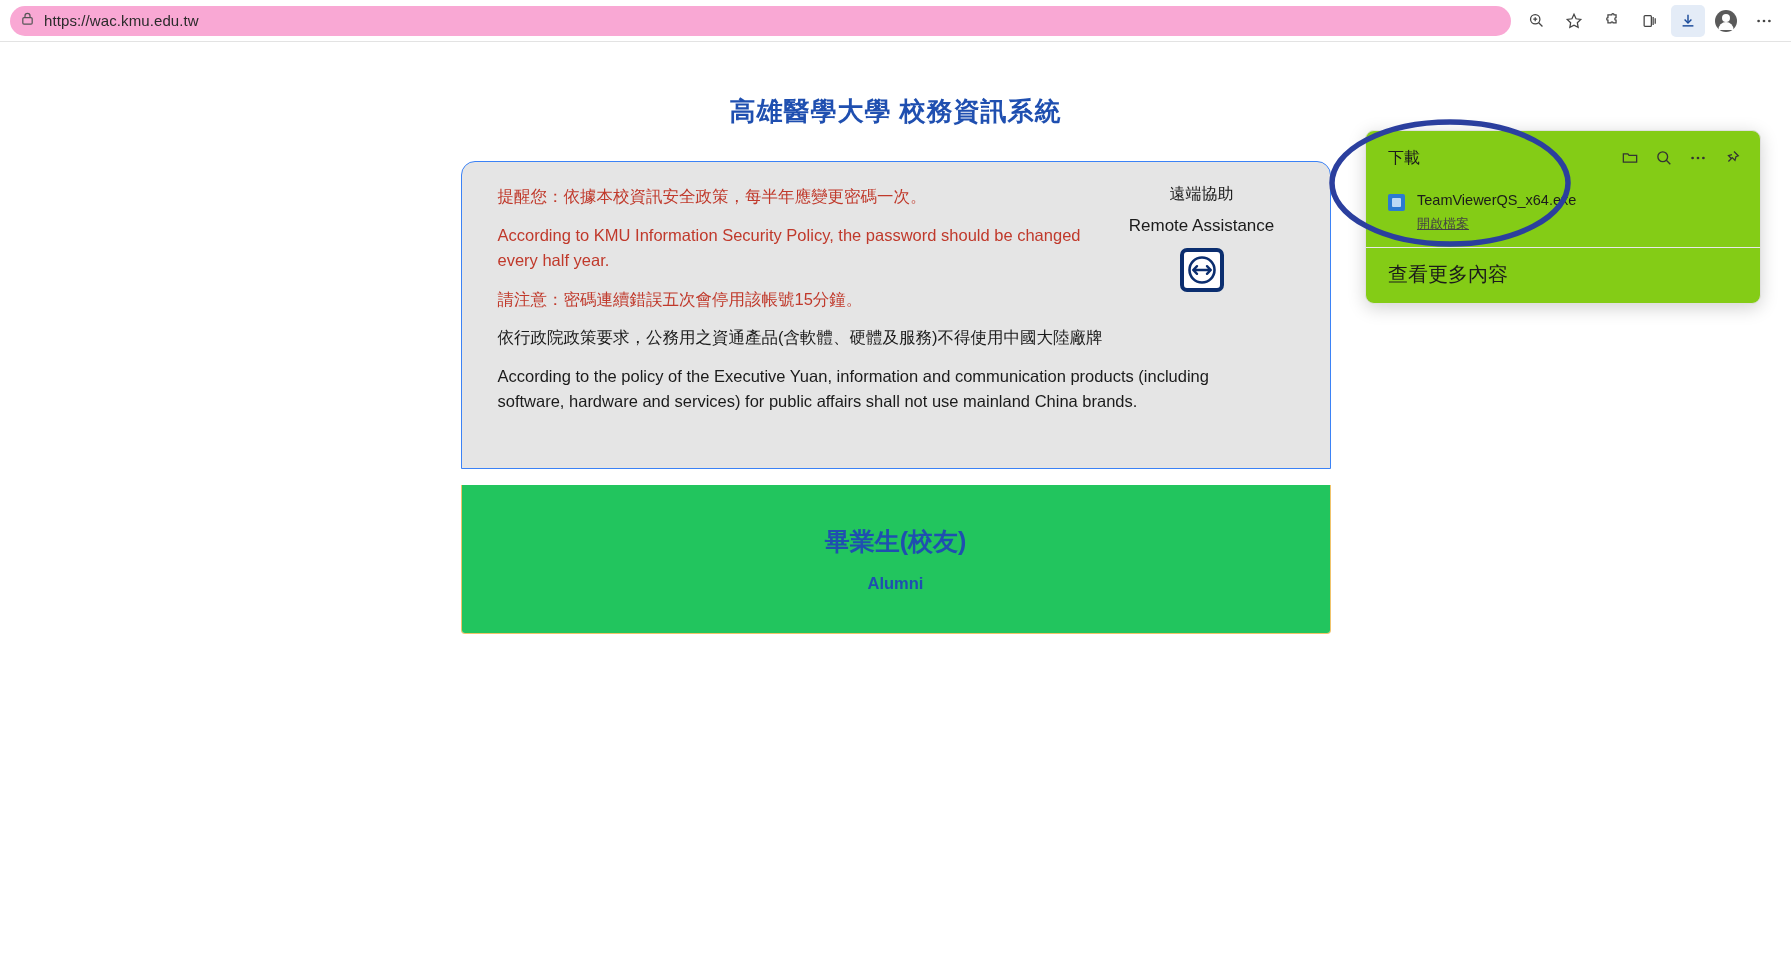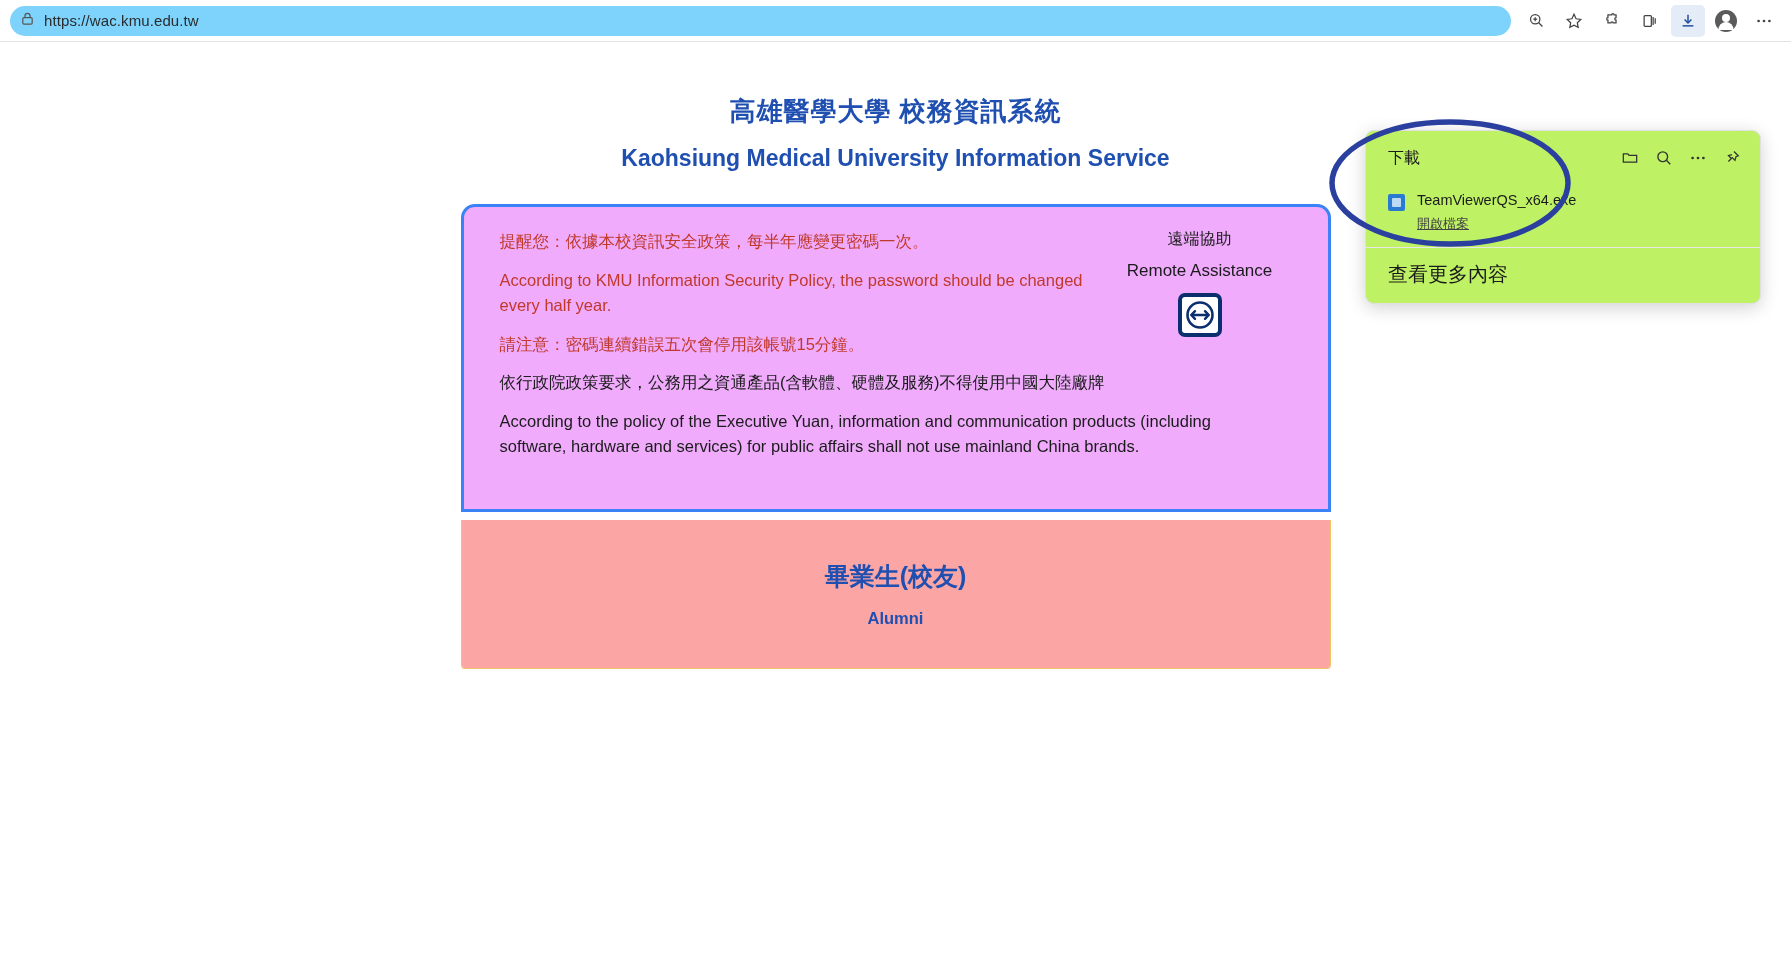--- a/index.html
+++ b/index.html
@@ -21,21 +21,21 @@
     padding: 0 10px;
   }
   .url-pill {
     display: flex;
     align-items: center;
     gap: 9px;
     height: 30px;
     flex: 1 1 auto;
     padding: 0 10px;
     border-radius: 16px;
-    background: #7dd3fc;
+    background: #f9a8d4;
   }
   .url-text {
     font-size: 15px;
     color: #2b2b2b;
     letter-spacing: 0.1px;
     white-space: nowrap;
   }
   .chrome-icons {
     display: flex;
     align-items: center;
@@ -93,23 +93,23 @@
   }
   .site-subtitle {
     text-align: center;
     color: #1f4fb0;
     font-weight: bold;
     font-size: 23px;
     margin-top: 16px;
   }
   .panel {
     width: 870px;
-    margin: 32px auto 8px auto;
-    background: #f0abfc;
-    border: 3px solid #3b82f6;
+    margin: 32px auto 16px auto;
+    background: #e5e5e5;
+    border: 1px solid #3b82f6;
     border-radius: 14px 14px 0 0;
     padding: 22px 36px 20px 36px;
     position: relative;
     min-height: 308px;
   }
   .notice {
     font-size: 16.5px;
     line-height: 1.55;
     margin: 0 0 13px 0;
     max-width: 620px;
@@ -157,40 +157,40 @@
     flex: 1 1 0;
     height: 148px;
     background: #fdfbe8;
     display: flex;
     flex-direction: column;
     align-items: center;
     justify-content: center;
     gap: 16px;
   }
   .card + .card { border-left: 1px solid #f0c36b; }
-  .card.highlight { background: #fca5a5; }
+  .card.highlight { background: #22c55e; }
   .card-zh {
     font-size: 25px;
     font-weight: bold;
     color: #b5651d;
   }
   .card-en {
     font-size: 16.5px;
     font-weight: bold;
     color: #b5651d;
   }
   .card.highlight .card-zh,
   .card.highlight .card-en { color: #1f4fb0; }
   
   .downloads-flyout {
     position: absolute;
     right: 30px;
     top: 36px;
     width: 396px;
-    background: #bef264;
+    background: #84cc16;
     border: 1px solid #e0e0e0;
     border-radius: 9px;
     box-shadow: 0 4px 18px rgba(0,0,0,0.18);
     z-index: 20;
   }
   .dl-header {
     display: flex;
     align-items: center;
     padding: 12px 12px 8px 22px;
   }
@@ -319,21 +319,20 @@
           <circle cx="10" cy="10" r="1.5"></circle>
           <circle cx="16" cy="10" r="1.5"></circle>
       </svg>
     </div>
   </div>
 </div>
 
 <div class="page">
 
   <div class="site-title">高雄醫學大學 校務資訊系統</div>
-  <div class="site-subtitle">Kaohsiung Medical University Information Service</div>
 
   <div class="panel">
     <p class="notice red">提醒您：依據本校資訊安全政策，每半年應變更密碼一次。</p>
     <p class="notice red">According to KMU Information Security Policy, the password should be changed every half year.</p>
     <p class="notice red">請注意：密碼連續錯誤五次會停用該帳號15分鐘。</p>
     <p class="notice dark wide">依行政院政策要求，公務用之資通產品(含軟體、硬體及服務)不得使用中國大陸廠牌</p>
     <p class="notice dark wide">According to the policy of the Executive Yuan, information and communication products (including software, hardware and services) for public affairs shall not use mainland China brands.</p>
 
     <div class="remote-box">
       <div class="remote-label-zh">遠端協助</div>

